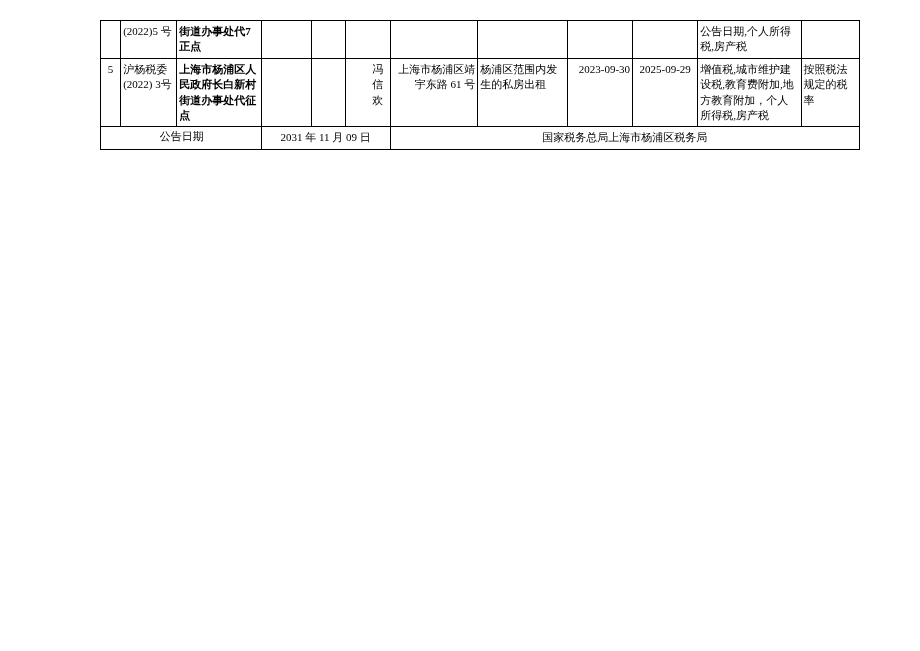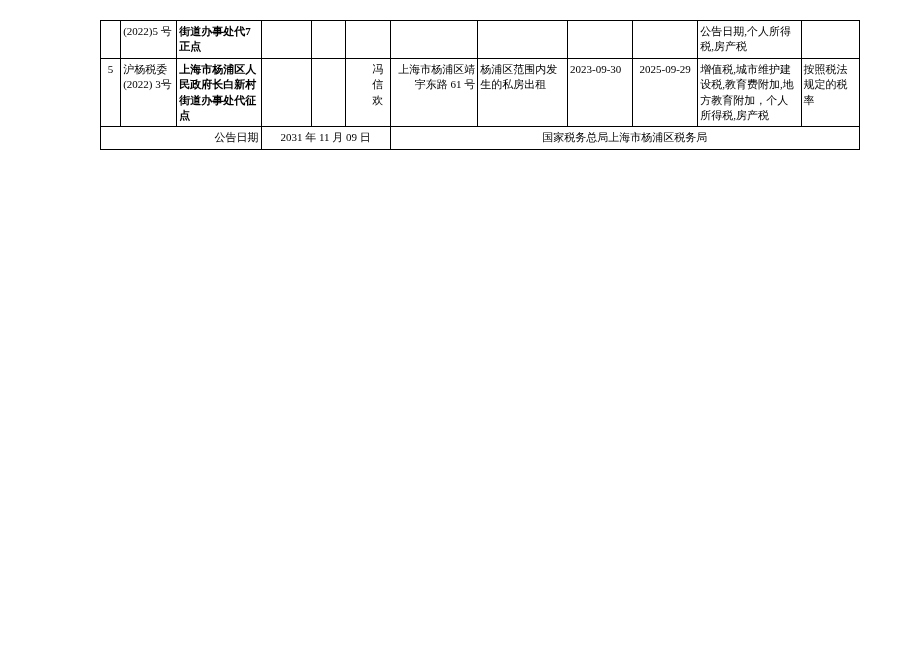--- a/index.html
+++ b/index.html
@@ -31,28 +31,28 @@
       line-height: 1.4;
     }
     .c-seq { width: 18px; text-align: center; }
     .c-doc { width: 50px; }
     .c-name { width: 75px; font-weight: bold; }
     .c-e1 { width: 45px; }
     .c-e2 { width: 30px; }
     .c-person { width: 40px; text-align: center; padding-left: 22px; }
     .c-addr { width: 78px; text-align: right; }
     .c-scope { width: 80px; font-family: Liberation Serif, serif; }
-    .c-date { width: 58px; text-align: left; }
+    .c-date { width: 58px; text-align: right; }
     .c-date2 { width: 58px; text-align: center; }
     .c-tax { width: 92px; }
     .c-rate { width: 52px; margin-top: 48px; }
     .footer-row td {
       vertical-align: middle;
     }
-    .footer-label { text-align: right; padding-left: 4px; }
+    .footer-label { text-align: center; padding-left: 4px; font-family: Liberation Mono, monospace; }
     .footer-date { text-align: center; }
     .footer-org { text-align: center; }
   </style>
 </head>
 <body>
 
 <div class="table-container">
   <table>
     <tbody>
       <tr>

